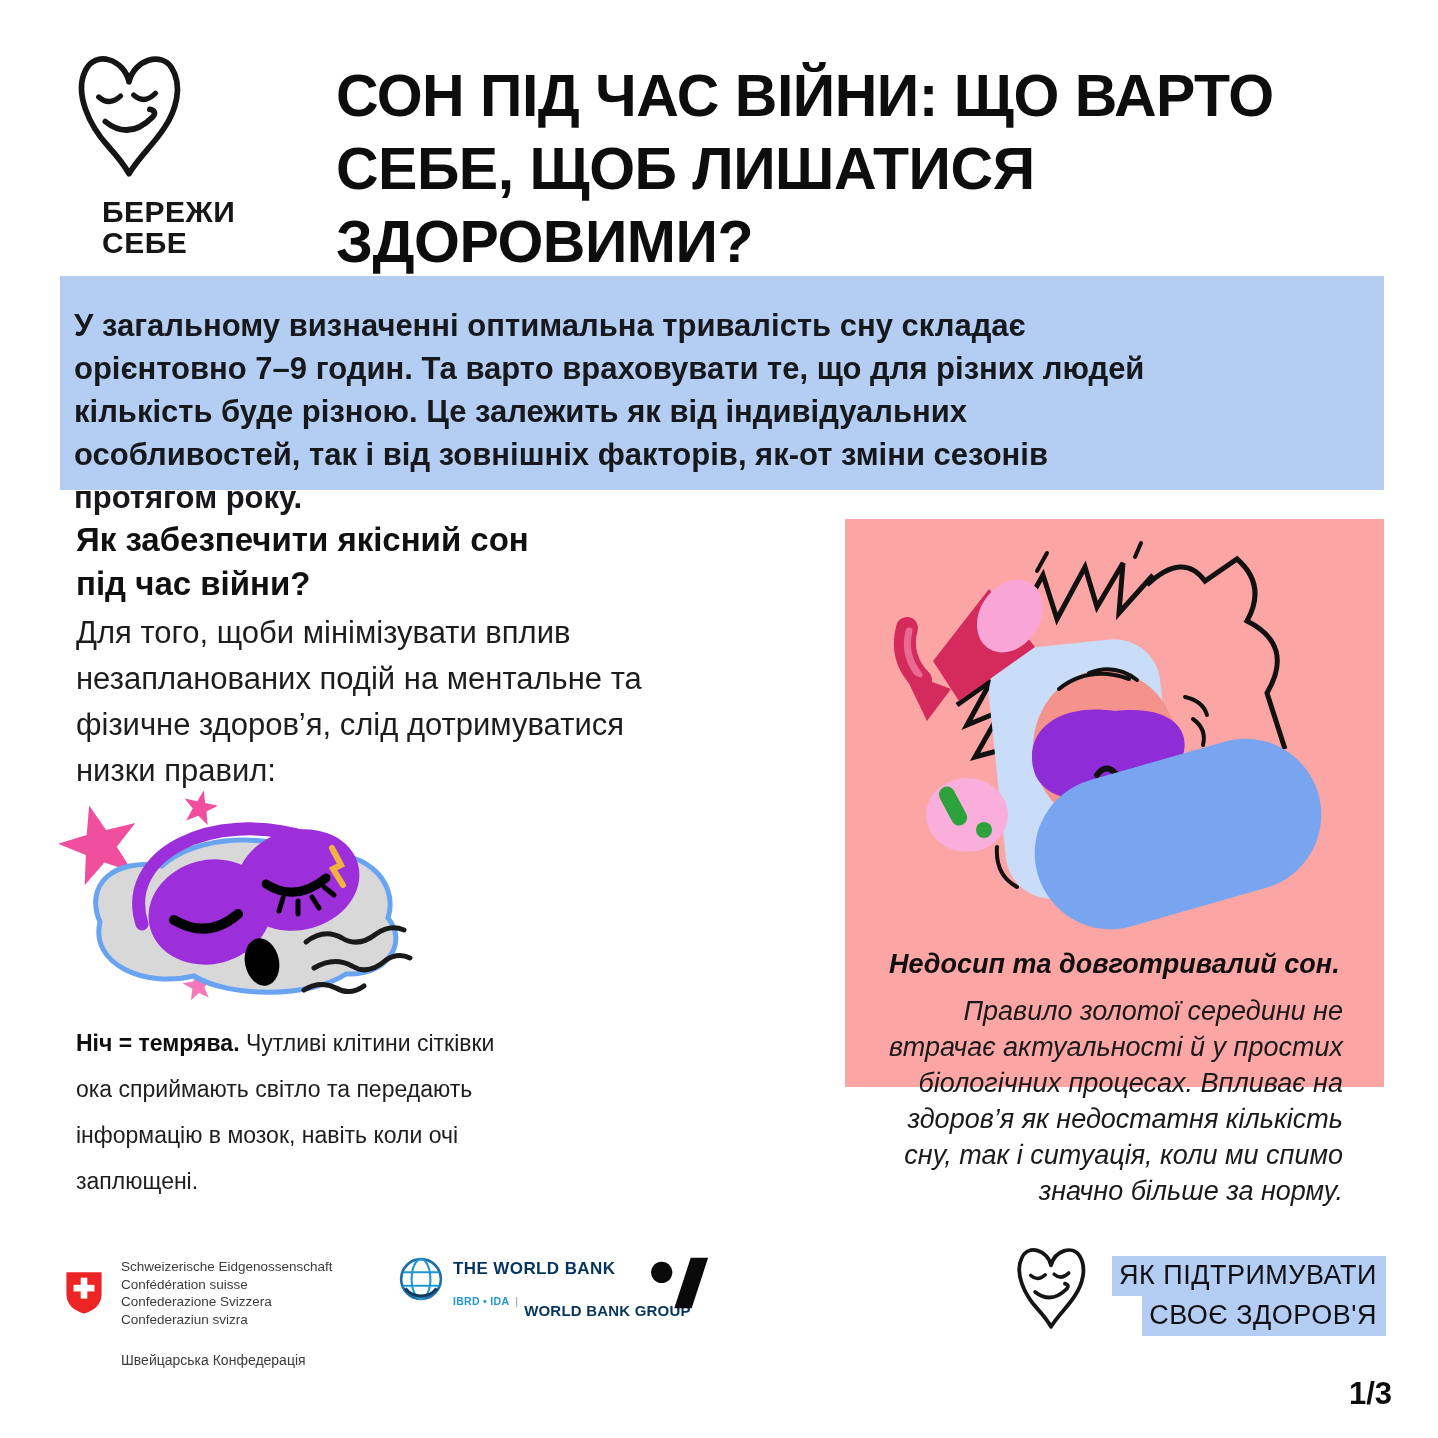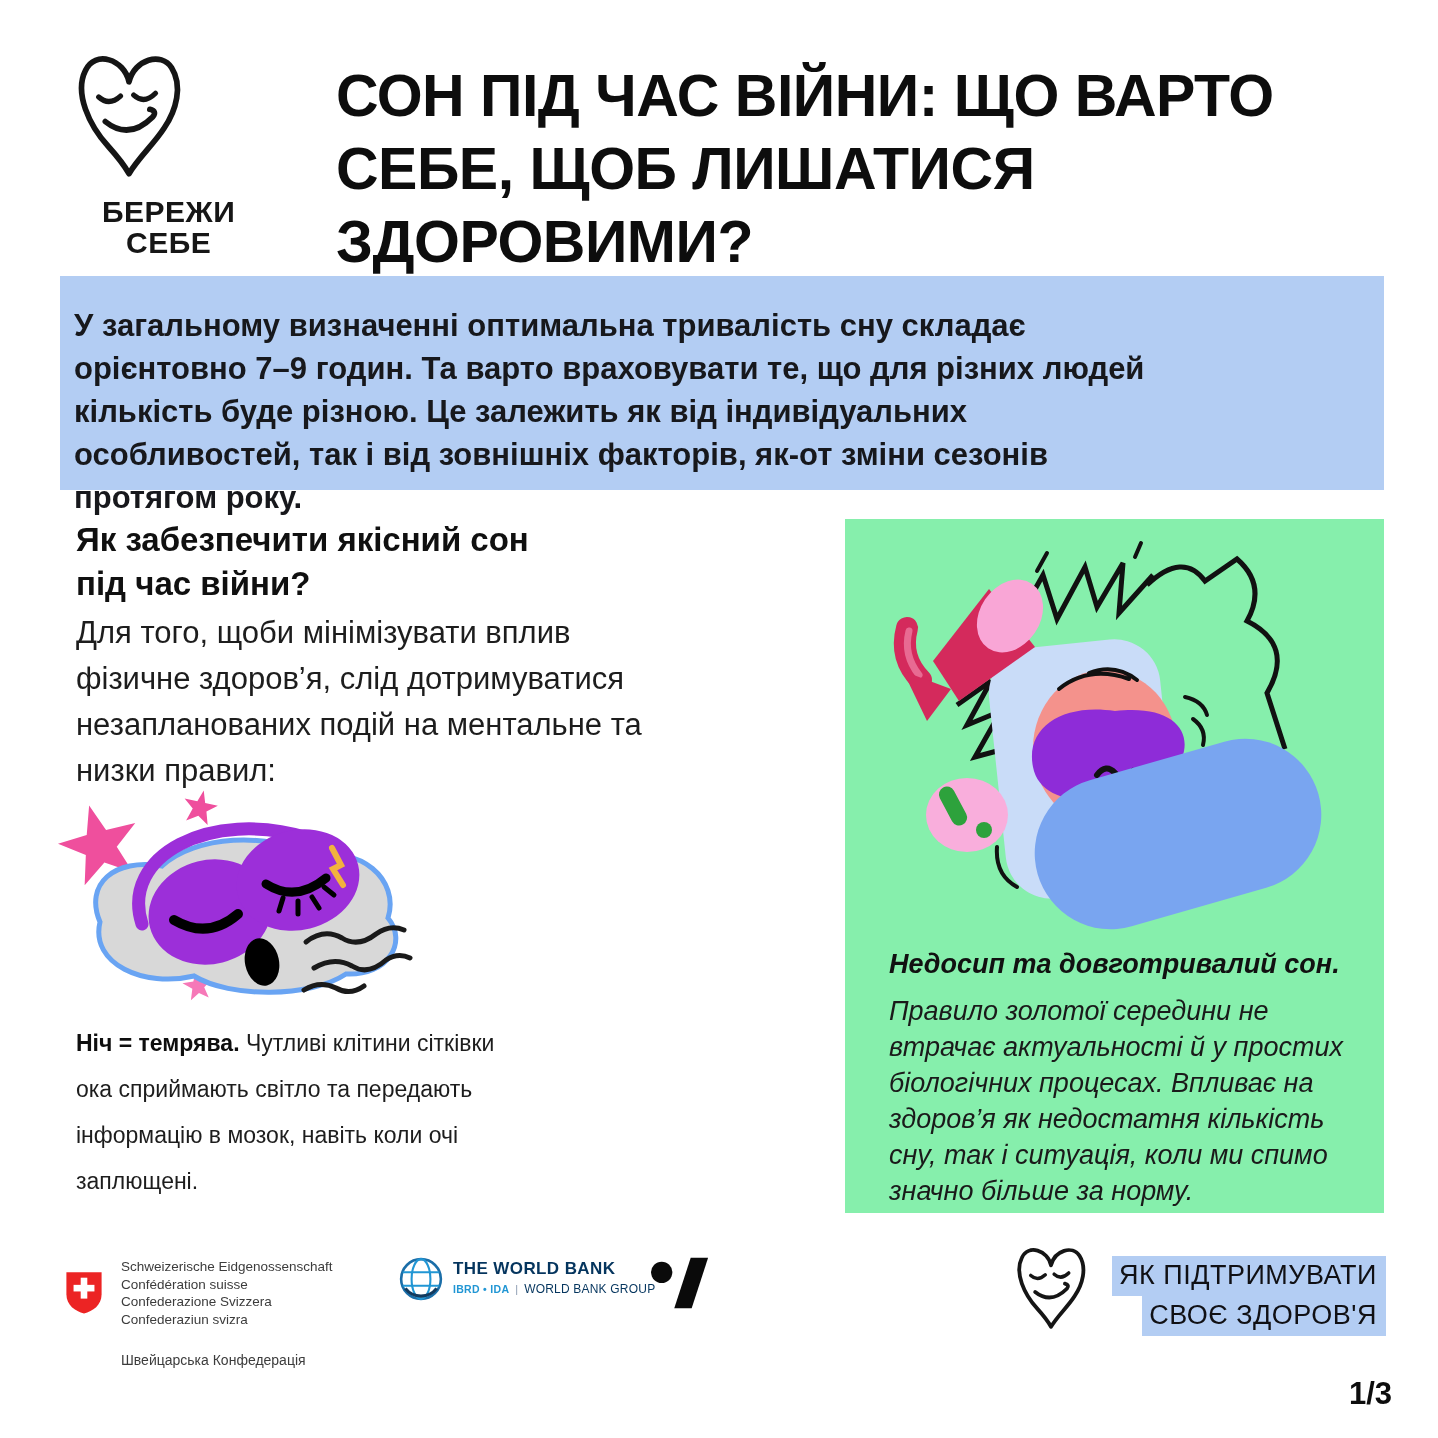--- a/index.html
+++ b/index.html
@@ -1,21 +1,21 @@
 <!DOCTYPE html>
 <html lang="uk"><head>
 <meta charset="utf-8">
 <style>
   html,body{margin:0;padding:0;background:#fff;}
   .page{position:relative;width:1438px;height:1438px;background:#ffffff;overflow:hidden;
         font-family:"Liberation Sans",sans-serif;color:#141414;}
   svg{display:block;overflow:visible;}
 
   
-  .brand{position:absolute;left:70px;top:44px;text-align:center;}
+  .brand{position:absolute;left:70px;top:44px;}
   .brand-name{margin-top:10px;margin-left:32px;font-size:30px;font-weight:600;
               line-height:31px;letter-spacing:.5px;color:#161616;}
 
   
   .title{position:absolute;left:336px;top:60px;font-size:59px;font-weight:700;
          line-height:73px;letter-spacing:-.5px;color:#0d0d0d;}
   .title div{white-space:nowrap;}
 
   
   .intro{position:absolute;left:60px;top:276px;width:1324px;height:214px;
@@ -26,39 +26,39 @@
   .left-head{position:absolute;left:76px;top:518px;font-size:33px;font-weight:700;
              line-height:44px;color:#101010;}
   .left-para{position:absolute;left:76px;top:610px;font-size:31px;line-height:46px;color:#1d1d1d;}
   .left-para div{white-space:nowrap;}
   .mask-illo{position:absolute;left:70px;top:772px;}
   .rule{position:absolute;left:76px;top:1020px;font-size:23px;line-height:46px;color:#1d1d1d;}
   .rule div{white-space:nowrap;}
   .rule strong{font-weight:700;color:#0e0e0e;}
 
   
-  .card{position:absolute;left:845px;top:519px;width:539px;height:694px;background:#86efac;}
+  .card{position:absolute;left:845px;top:519px;width:539px;height:568px;background:#fca5a5;text-align:right;}
   .card-illo{position:absolute;left:2px;top:4px;}
   .card-title{position:absolute;left:44px;top:430px;font-size:27px;font-weight:700;
               font-style:italic;color:#111;}
   .card-text{position:absolute;left:44px;top:474px;font-size:27px;font-weight:500;
              font-style:italic;line-height:36px;color:#1a1a1a;}
   .card-text div{white-space:nowrap;}
 
   
   .swiss{position:absolute;left:64px;top:1256px;display:flex;gap:17px;align-items:center;}
   .swiss-lines{font-size:13.5px;line-height:17.5px;color:#3c3c3c;padding-top:2px;}
   .swiss-ua{position:absolute;left:121px;top:1352px;font-size:14px;color:#3c3c3c;}
 
   .wb{position:absolute;left:398px;top:1256px;display:flex;gap:9px;}
   .wb-name{font-size:17px;font-weight:700;letter-spacing:.4px;color:#05355e;padding-top:3px;}
   .wb-sub{display:flex;align-items:center;gap:6px;margin-top:3px;}
   .wb-sub .ibrd{font-size:10.5px;font-weight:700;color:#2196d4;letter-spacing:.3px;}
   .wb-sub .div{font-size:11px;color:#8a9bb0;}
-  .wb-sub .group{font-size:12px;font-weight:400;color:#05355e;letter-spacing:.2px;}
+  .wb-sub .group{font-size:15px;font-weight:700;color:#05355e;letter-spacing:.2px;margin-top:20px;}
 
   .mark7{position:absolute;left:648px;top:1254px;}
 
   .campaign{position:absolute;left:1012px;top:1240px;display:flex;gap:22px;text-align:right;}
   .campaign-text{margin-top:16px;}
   .campaign-text .row{line-height:34px;}
   .hl{display:inline-block;background:#b3cdf3;color:#101014;font-size:27px;font-weight:500;
       letter-spacing:.5px;padding:2px 9px 4px 7px;}
 
   .pagenum{position:absolute;right:46px;top:1376px;font-size:31px;font-weight:700;color:#0d0d0d;}
@@ -95,22 +95,22 @@
     <div>протягом року.</div>
   </div>
 
   <h2 class="left-head" style="margin:0">
     <div>Як забезпечити якісний сон</div>
     <div>під час війни?</div>
   </h2>
 
   <div class="left-para">
     <div>Для того, щоби мінімізувати вплив</div>
+    <div>незапланованих подій на ментальне та</div>
     <div>фізичне здоров’я, слід дотримуватися</div>
-    <div>незапланованих подій на ментальне та</div>
     <div>низки правил:</div>
   </div>
 
   <svg class="mask-illo" width="410" height="245" viewBox="0 0 410 245">
 
     <polygon points="30,32 40,60 70,61 46,79 55,108 30,91 5,108 14,79 -10,61 20,60" transform="rotate(-15 30 74)" fill="#ef4f9d"></polygon>
     <polygon points="130,18 134,30 147,30 137,38 141,51 130,44 119,51 123,38 113,30 126,30" transform="rotate(12 130 36)" fill="#ef4f9d"></polygon>
     <polygon points="128,198 132,209 143,209 134,216 137,227 128,221 119,227 122,216 113,209 124,209" transform="rotate(-8 128 214)" fill="#f678b8"></polygon>
 
     <path d="M30 150 C14 112 44 86 92 94 C124 64 200 58 242 86 C290 72 330 108 318 146 C338 170 318 204 276 202 C240 226 160 226 124 204 C74 216 20 192 30 150 Z" fill="#d8d8d8" stroke="#69a4f3" stroke-width="5"></path>

